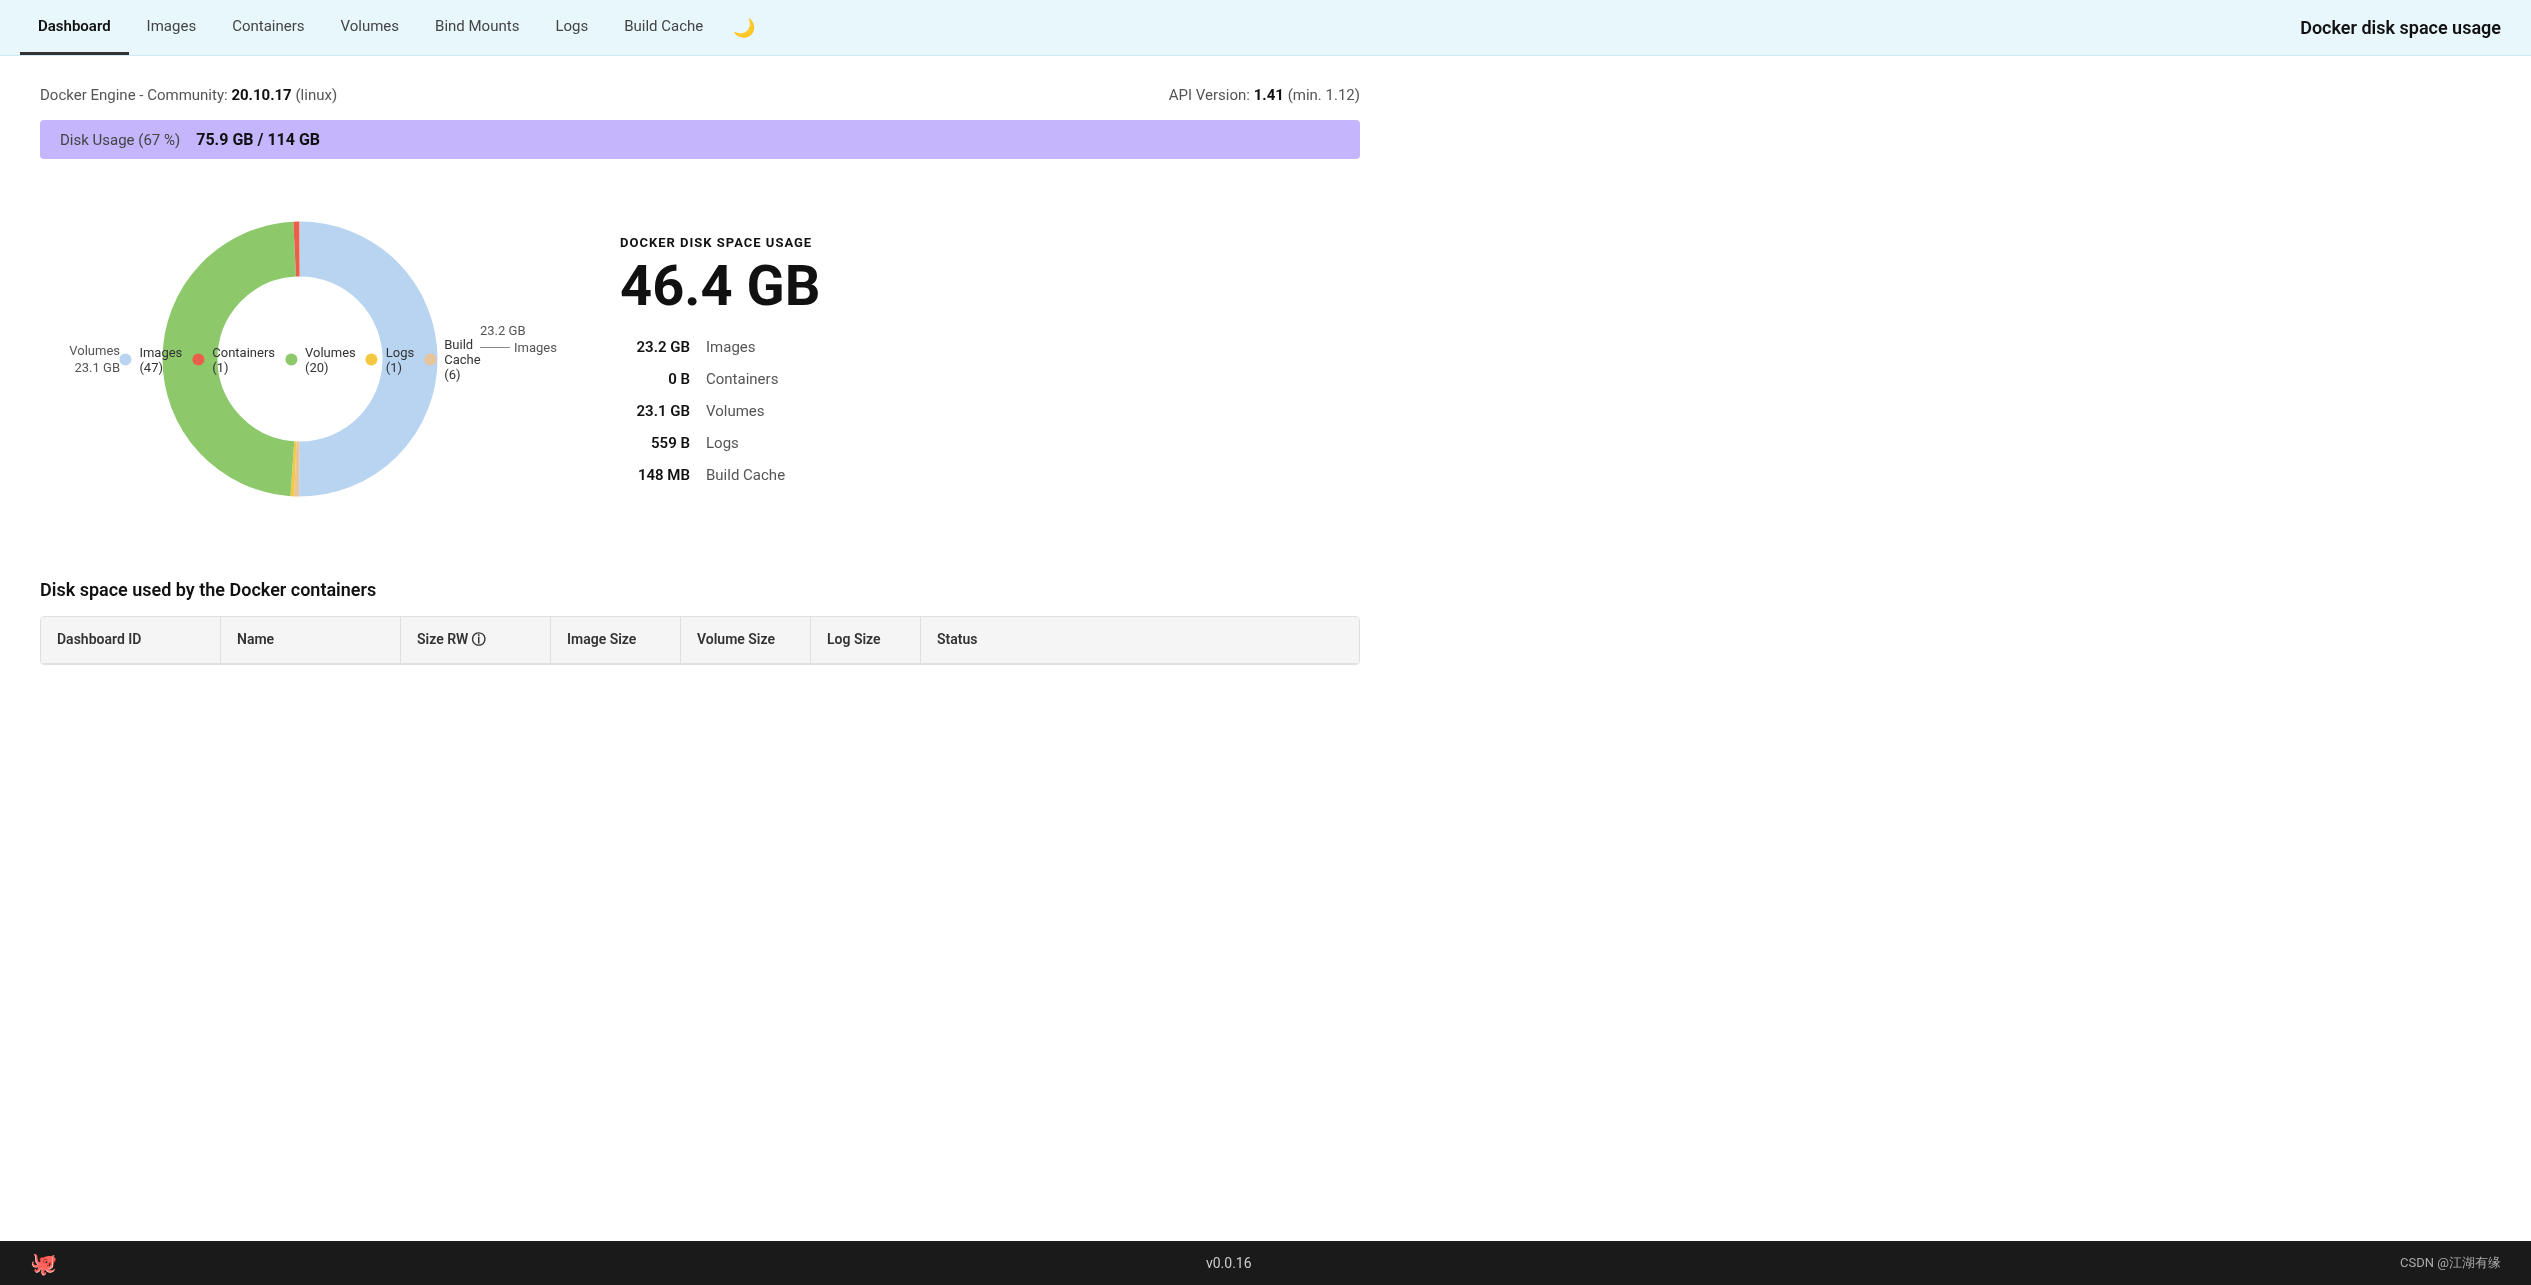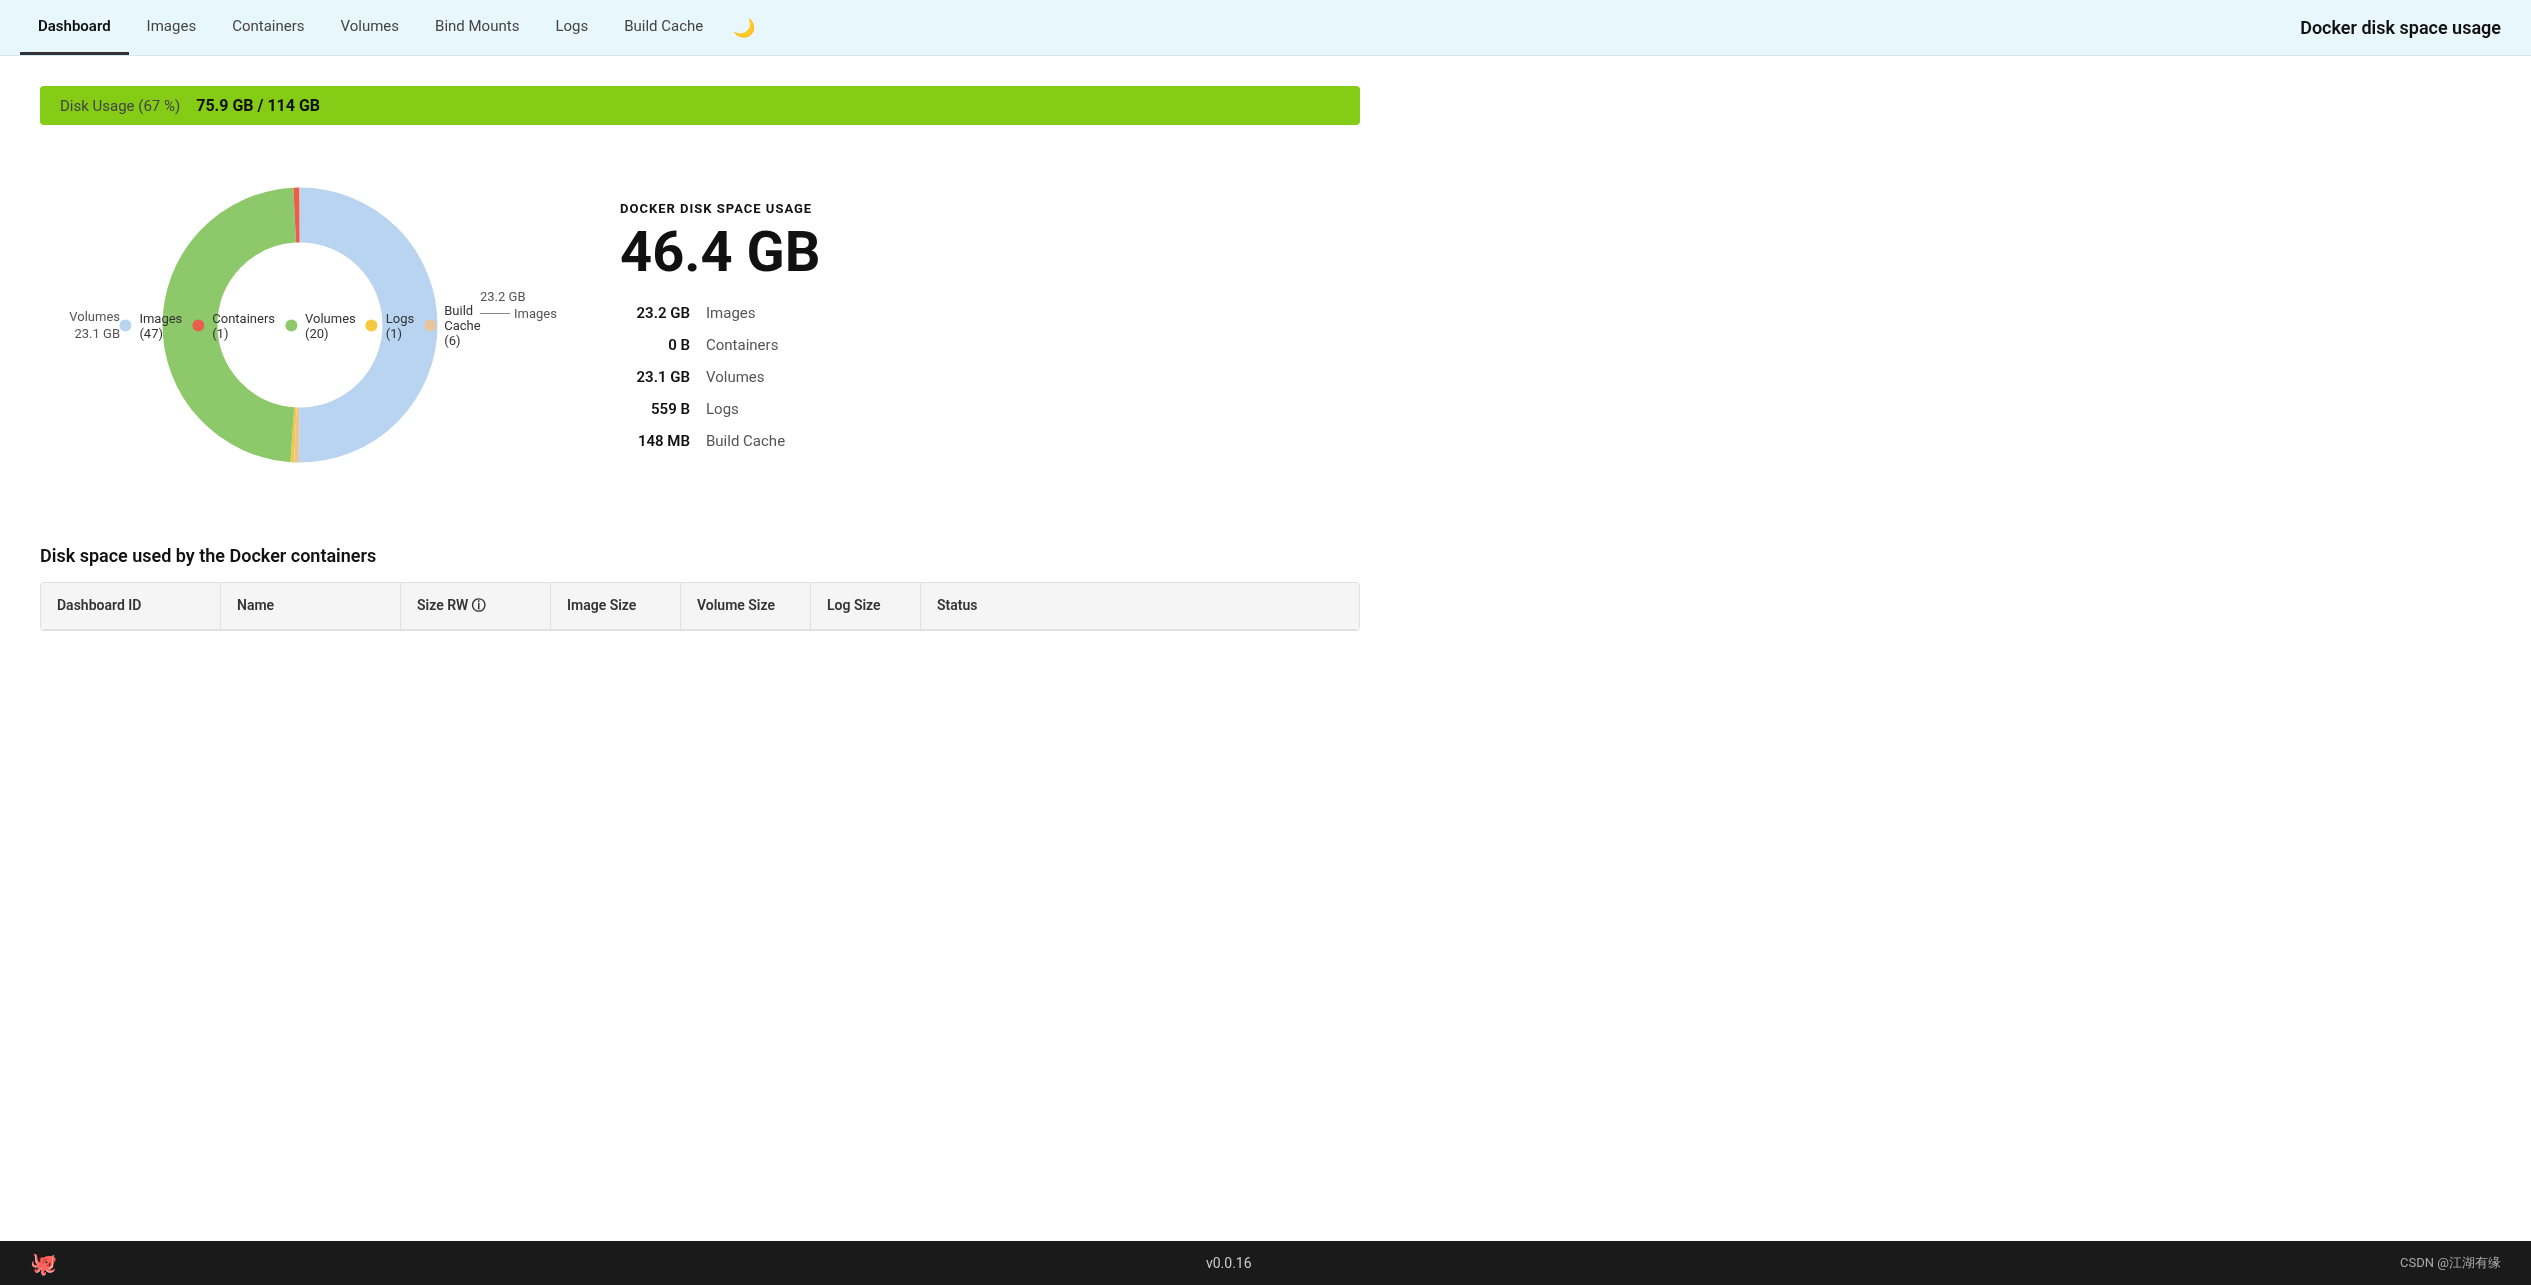--- a/index.html
+++ b/index.html
@@ -76,21 +76,21 @@
       font-size: 15px;
       color: #555;
     }
     .api-info .version {
       font-weight: 700;
       color: #111;
     }
 
     
     .disk-bar-container {
-      background: #84cc16;
+      background: #c4b5fd;
       border-radius: 4px;
       padding: 10px 20px;
       display: flex;
       align-items: center;
       gap: 16px;
       margin-bottom: 40px;
     }
     .disk-bar-label {
       font-size: 15px;
       color: #444;
@@ -234,20 +234,32 @@
     <div class="nav-tab">Bind Mounts</div>
     <div class="nav-tab">Logs</div>
     <div class="nav-tab">Build Cache</div>
     <span class="moon-icon">🌙</span>
   </div>
   <div class="nav-title">Docker disk space usage</div>
 </nav>
 
 <div class="main-content">
 
+  <div class="engine-info-row">
+    <div class="engine-info">
+      <span>Docker Engine - Community:</span>
+      <span class="version">20.10.17</span>
+      <span>(linux)</span>
+    </div>
+    <div class="api-info">
+      <span>API Version:</span>
+      <span class="version">1.41</span>
+      <span>(min. 1.12)</span>
+    </div>
+  </div>
 
   <div class="disk-bar-container">
     <span class="disk-bar-label">Disk Usage (67 %)</span>
     <span class="disk-bar-value">75.9 GB / 114 GB</span>
   </div>
 
   <div class="chart-section">
 
     <div style="position:relative; display:flex; align-items:center; gap:20px;">
 

